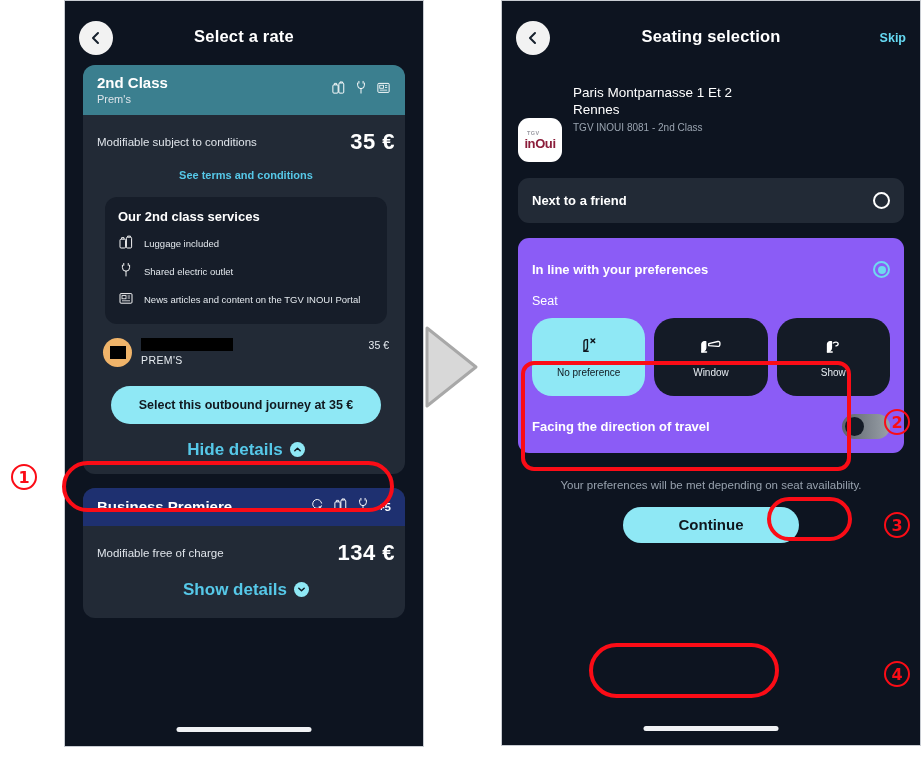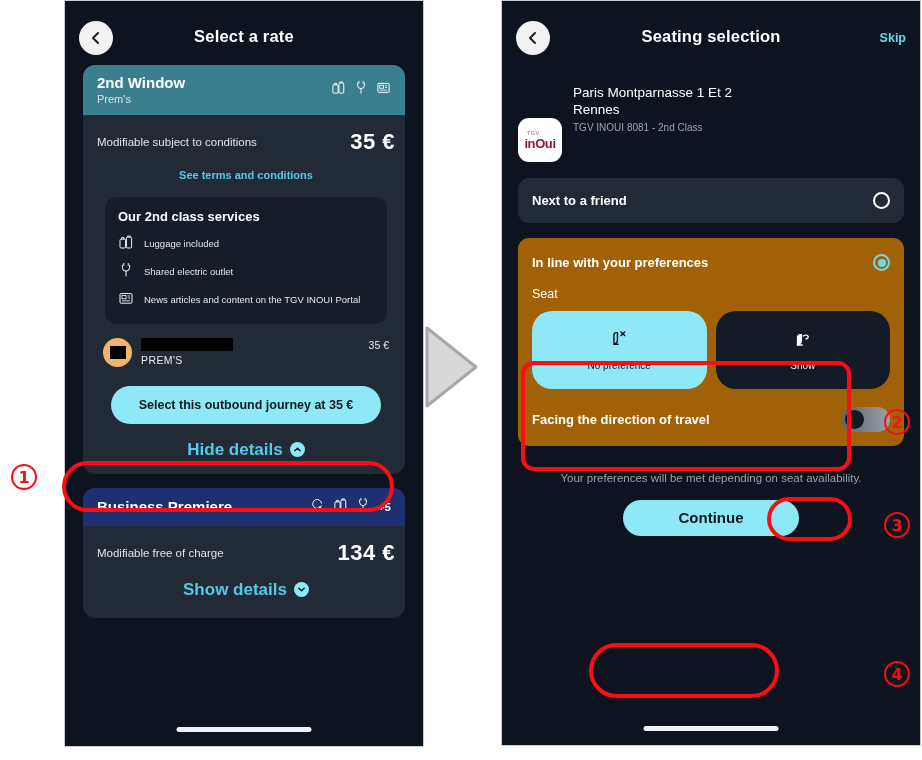--- a/index.html
+++ b/index.html
@@ -184,23 +184,23 @@
   }
   .radio-on {
     width: 17px; height: 17px; border-radius: 50%;
     border: 2px solid #6fd9ef; box-sizing: border-box;
     display: flex; align-items: center; justify-content: center;
   }
   .radio-on i { width: 8px; height: 8px; border-radius: 50%; background: #6fd9ef; display:block; }
 
   .pref-card {
     margin: 15px 16px 0 16px;
-    background: #a16207;
+    background: #8b5cf6;
     border-radius: 11px;
-    padding: 16px 14px 14px 14px;
+    padding: 23px 14px 14px 14px;
   }
   .pref-head {
     display: flex; align-items: center; justify-content: space-between;
   }
   .pref-seat-label { color: #ffffff; font-size: 12.5px; margin-top: 16px; }
   .tiles {
     display: flex; gap: 9px; margin-top: 10px;
   }
   .tile {
     flex: 1;
@@ -297,21 +297,21 @@
               <polyline points="9,2 4,7 9,12" fill="none" stroke="#16202c" stroke-width="2" stroke-linecap="round" stroke-linejoin="round"></polyline>
             </svg>
           </span>
         </div>
         <div class="screen-title">Select a rate</div>
       </div>
 
       <div class="rate-card">
         <div class="rate-head teal">
           <div class="rate-head-texts">
-            <div class="rate-title">2nd Window</div>
+            <div class="rate-title">2nd Class</div>
             <div class="rate-sub">Prem's</div>
           </div>
           <div class="rate-head-icons">
             <span>
               <svg width="15" height="15" viewBox="0 0 20 20">
                 <rect x="2.5" y="6.5" width="7" height="11" rx="1.4" fill="none" stroke="#fff" stroke-width="1.3"></rect>
                 <rect x="10.5" y="4" width="6.5" height="13.5" rx="1.4" fill="none" stroke="#fff" stroke-width="1.3"></rect>
                 <path d="M4.5 6.5 V4.5 h3 v2" fill="none" stroke="#fff" stroke-width="1.2"></path>
                 <path d="M12 4 V2.6 h3.5 V4" fill="none" stroke="#fff" stroke-width="1.2"></path>
               </svg>
@@ -516,20 +516,30 @@
               <svg width="24" height="22" viewBox="0 0 26 24">
                 <path d="M7.5 6.5 c0-1.6 1.2-2.6 2.6-2.6 h1.2 v8.4 c0 1.8-1 3.2-2.6 3.8 l-1.2.5 z" fill="none" stroke="#10171e" stroke-width="1.5" stroke-linejoin="round"></path>
                 <path d="M7.5 16.6 h4.6" fill="none" stroke="#10171e" stroke-width="1.5" stroke-linecap="round"></path>
                 <line x1="15.2" y1="3.2" x2="19.2" y2="7.2" stroke="#10171e" stroke-width="1.6" stroke-linecap="round"></line>
                 <line x1="19.2" y1="3.2" x2="15.2" y2="7.2" stroke="#10171e" stroke-width="1.6" stroke-linecap="round"></line>
               </svg>
             </span>
             <span class="tile-label">No preference</span>
           </div>
 
+          <div class="tile">
+            <span>
+              <svg width="28" height="22" viewBox="0 0 30 24">
+                <path d="M5 9 c0-1.7 1.3-2.9 2.9-2.9 h1.4 v7.1 c0 1.6-.9 2.9-2.4 3.5 l-1.9.7 z" fill="#ffffff" stroke="#ffffff" stroke-width="1.4" stroke-linejoin="round"></path>
+                <path d="M5 17.4 h5.1" fill="none" stroke="#ffffff" stroke-width="1.6" stroke-linecap="round"></path>
+                <path d="M12.5 8.4 l10 -2.4 c1.3-.3 2.2.5 2.2 1.6 v1.8 c0 1.1-.9 2-2.2 1.9 l-10-.8 z" fill="none" stroke="#ffffff" stroke-width="1.5" stroke-linejoin="round"></path>
+              </svg>
+            </span>
+            <span class="tile-label">Window</span>
+          </div>
 
           <div class="tile">
             <span>
               <svg width="24" height="22" viewBox="0 0 26 24">
                 <path d="M7 9 c0-1.7 1.3-2.9 2.9-2.9 h1.4 v7.1 c0 1.6-.9 2.9-2.4 3.5 l-1.9.7 z" fill="#ffffff" stroke="#ffffff" stroke-width="1.4" stroke-linejoin="round"></path>
                 <path d="M7 17.4 h5.1" fill="none" stroke="#ffffff" stroke-width="1.6" stroke-linecap="round"></path>
                 <path d="M13.2 7.6 c2.4-1.5 4.6-1.2 5.3.4 .6 1.4-.6 2.6-2.3 2.8" fill="none" stroke="#ffffff" stroke-width="1.5" stroke-linecap="round"></path>
               </svg>
             </span>
             <span class="tile-label">Show</span>

